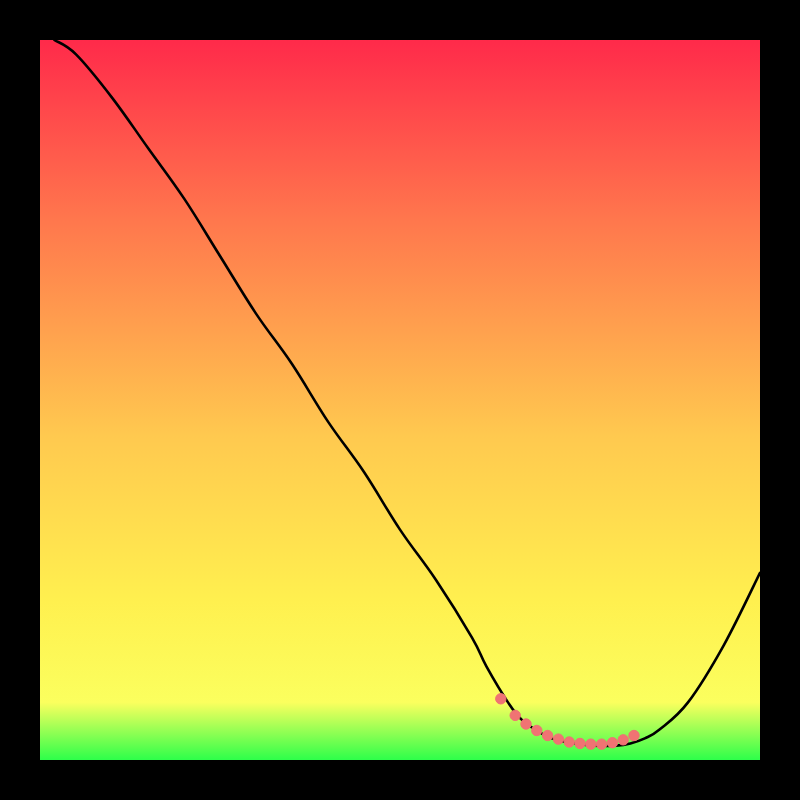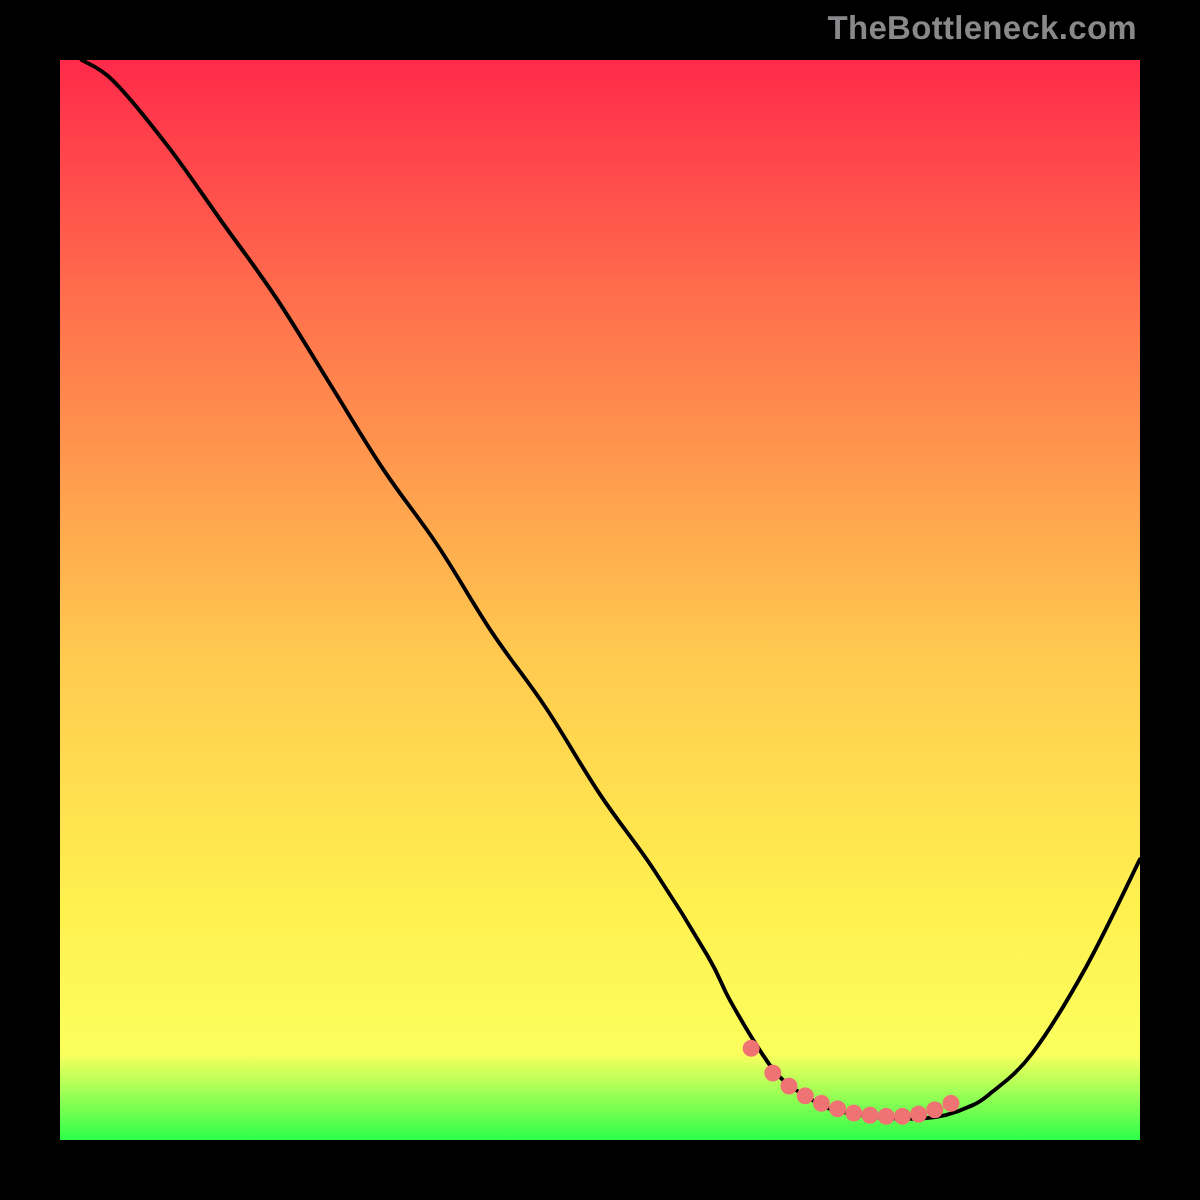--- a/index.html
+++ b/index.html
@@ -35,21 +35,20 @@
   }
   svg {
     display: block;
   }
 </style>
 </head>
 <body>
 
 <div class="chart-container">
 
-  <div class="watermark">TheBottleneck.com</div>
 
   <svg class="plot-area" width="720" height="720" viewBox="0 0 720 720">
     <defs>
       <linearGradient id="bg-grad" x1="0" y1="0" x2="0" y2="1">
         <stop offset="0" stop-color="#ff2a4a"></stop>
         <stop offset="0.25" stop-color="#ff774d"></stop>
         <stop offset="0.55" stop-color="#ffc94f"></stop>
         <stop offset="0.78" stop-color="#fff04f"></stop>
         <stop offset="0.92" stop-color="#fbff5e"></stop>
         <stop offset="1" stop-color="#2dff4a"></stop>

